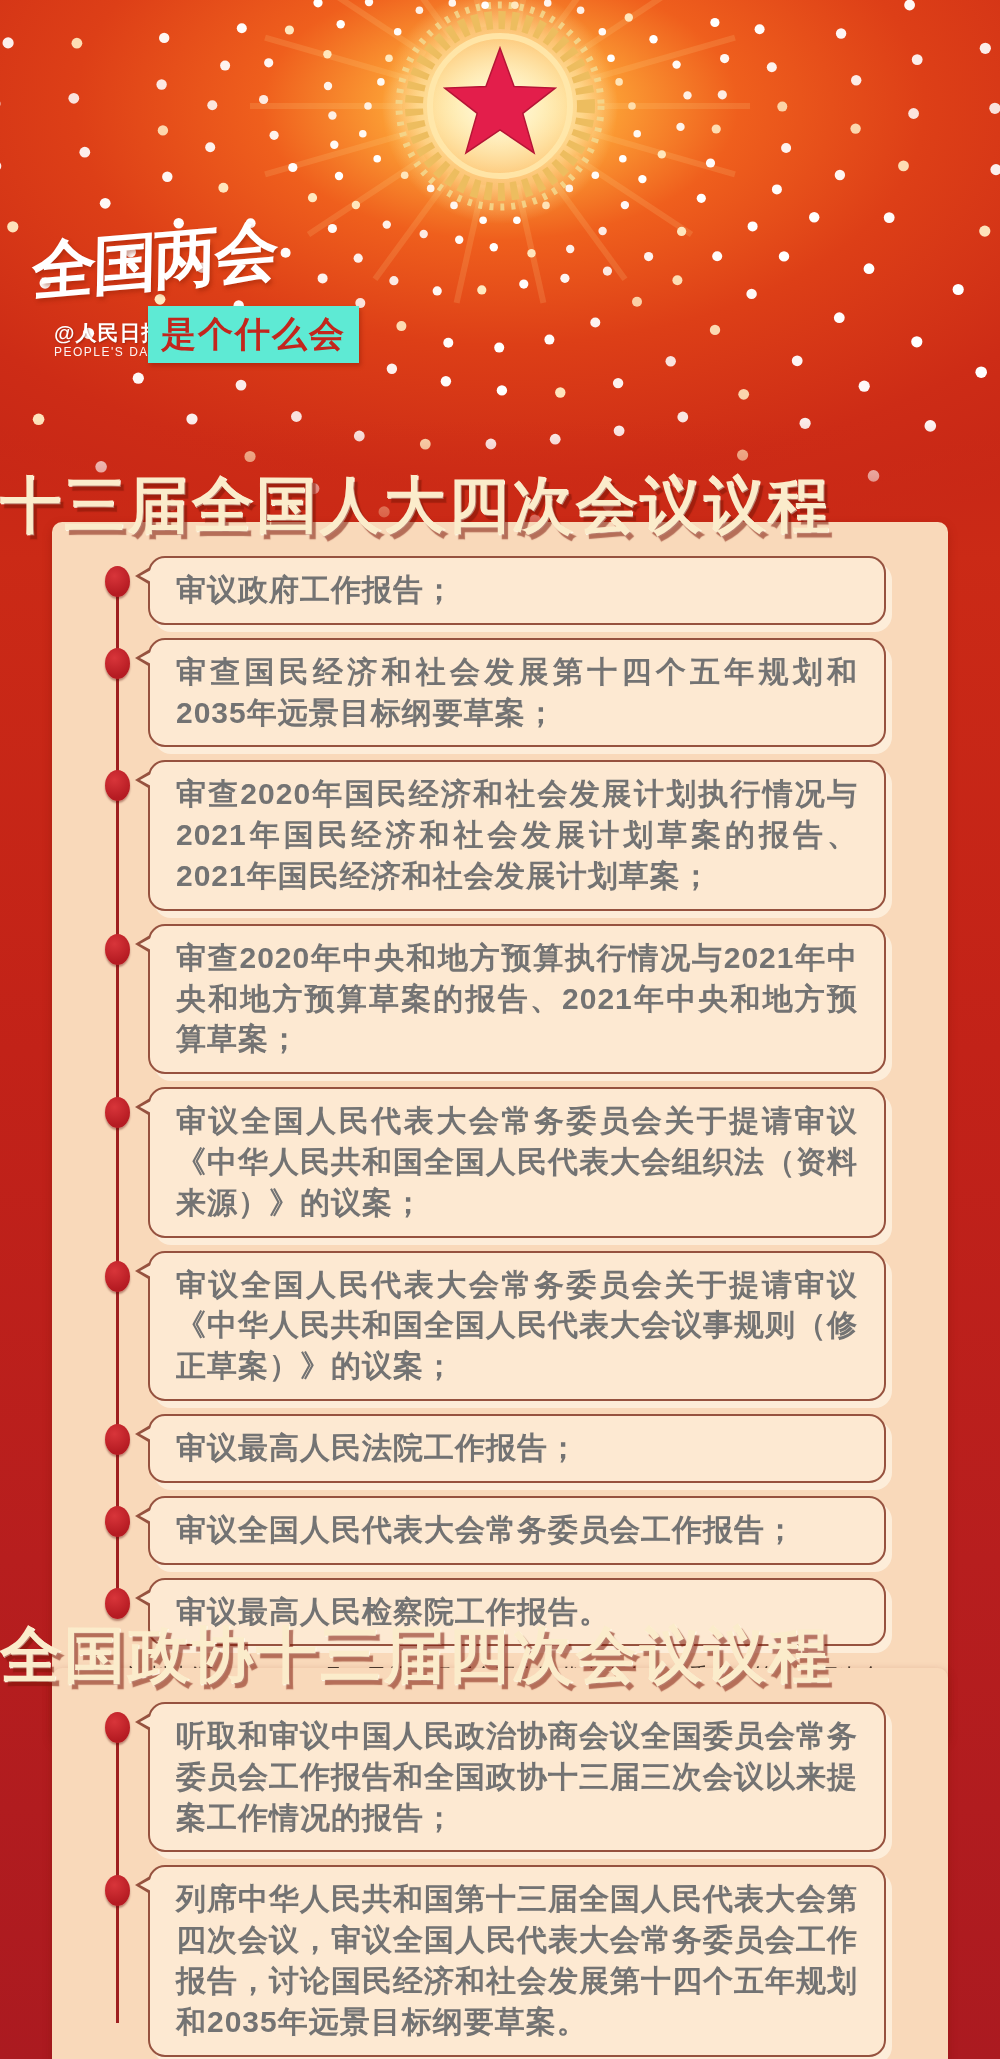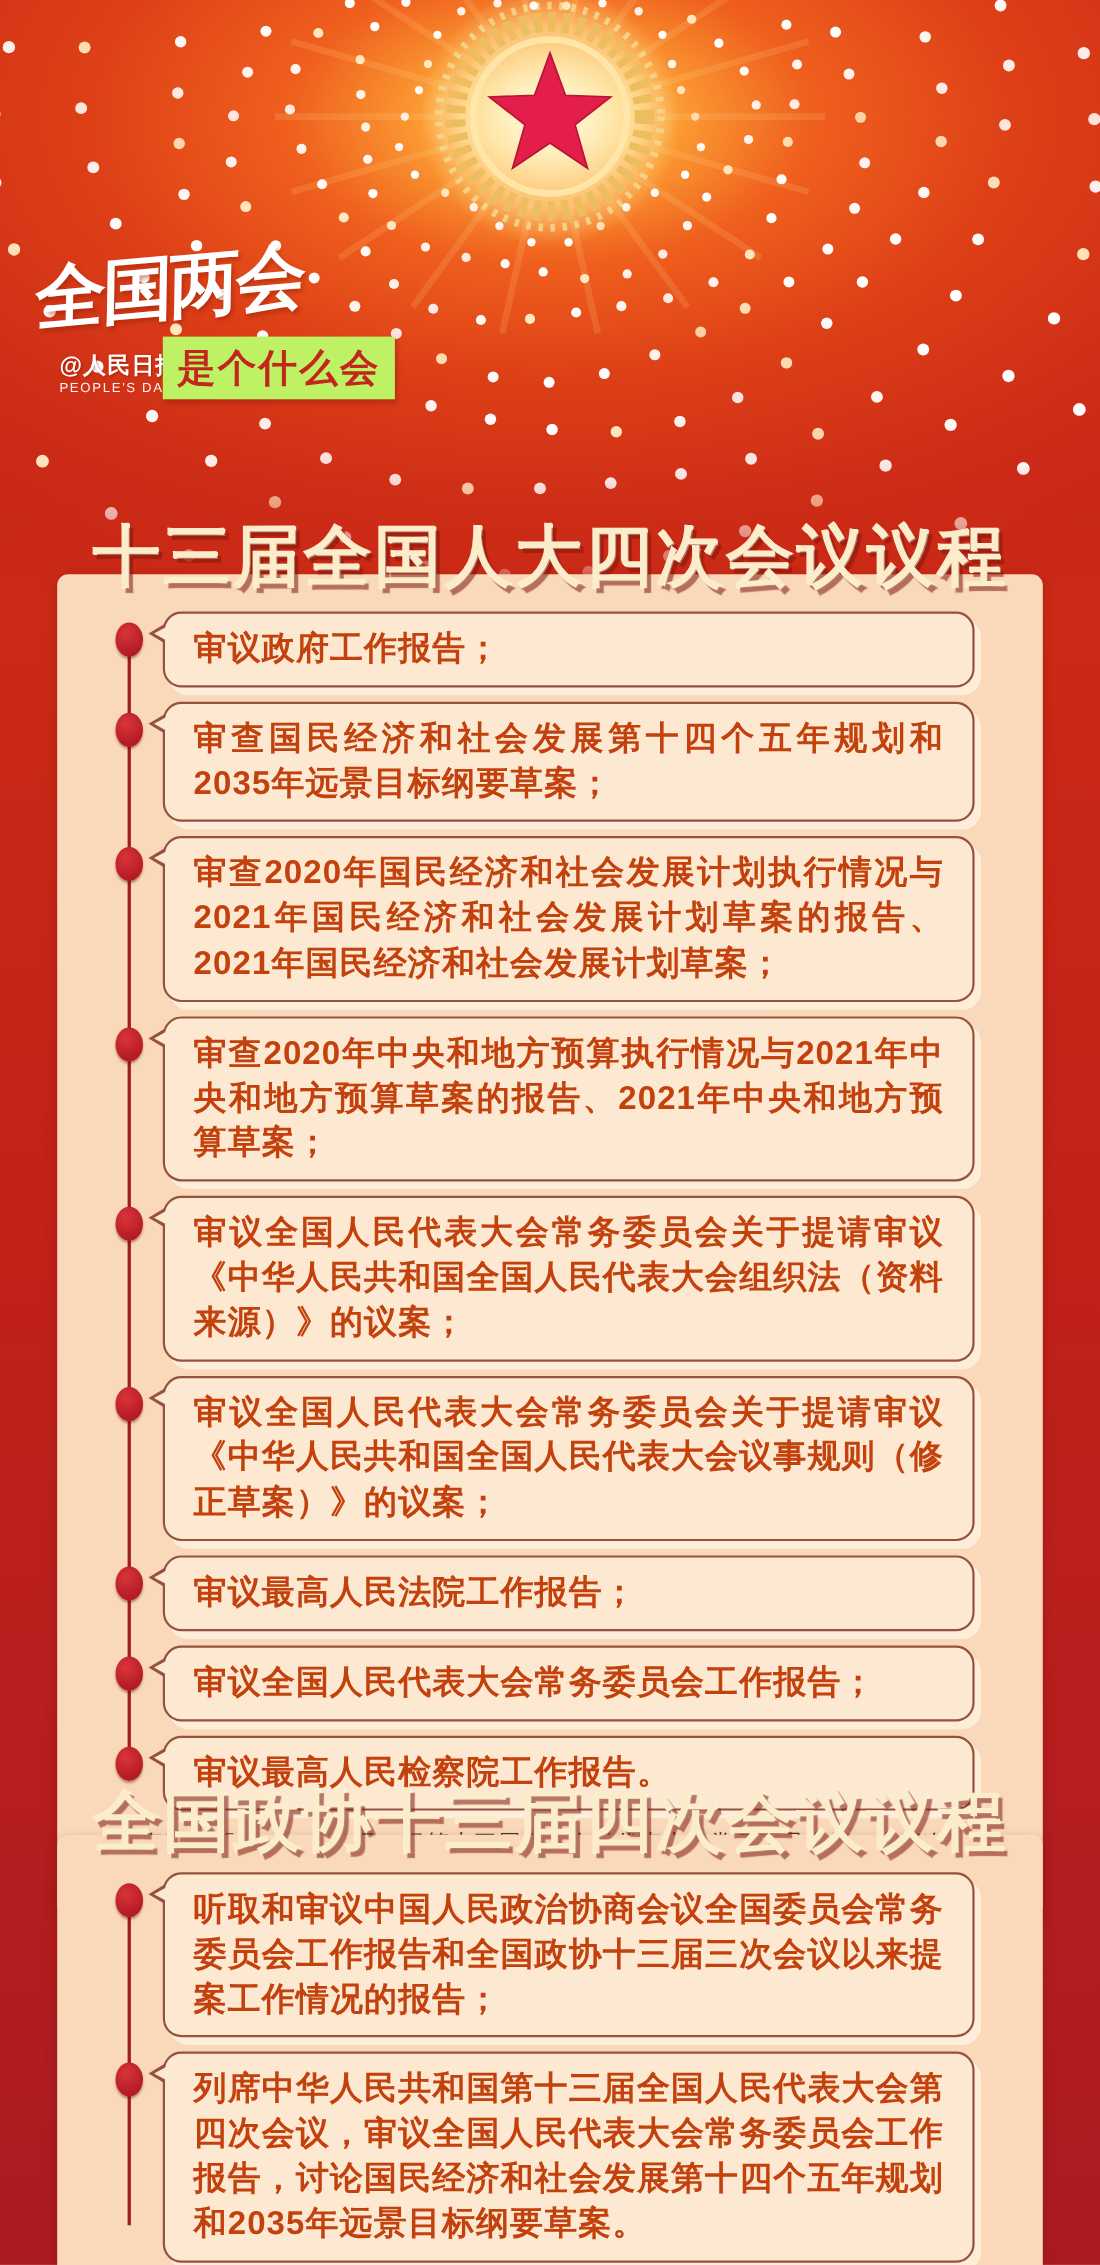--- a/index.html
+++ b/index.html
@@ -15,28 +15,28 @@
   .logo-block{position:absolute;left:30px;top:218px;width:330px;height:160px;z-index:5;}
   .logo-main{
     position:absolute;left:2px;top:0;font-size:64px;font-weight:900;color:#ffffff;
     letter-spacing:-3px;transform:rotate(-5deg) skewX(-6deg);
     text-shadow:2px 3px 4px rgba(140,30,5,.45);white-space:nowrap;
   }
   .logo-account{position:absolute;left:24px;top:104px;color:#ffffff;text-align:left;line-height:1;}
   .logo-account .cn{font-size:21px;font-weight:bold;letter-spacing:1px;text-shadow:1px 1px 2px rgba(120,20,0,.5);}
   .logo-account .en{font-size:12px;letter-spacing:1.5px;margin-top:3px;opacity:.95;}
   .logo-badge{
-    position:absolute;left:118px;top:88px;background:#bef264;color:#c3261d;
+    position:absolute;left:118px;top:88px;background:#5eead4;color:#c3261d;
     font-size:35px;font-weight:900;letter-spacing:2px;padding:5px 13px;
     box-shadow:2px 3px 4px rgba(120,20,5,.35);white-space:nowrap;
   }
 
   
   .big-title{
-    position:absolute;left:0;width:1000px;text-align:center;
+    position:absolute;left:0;width:1000px;
     font-size:61px;font-weight:900;color:#fbeccb;letter-spacing:3px;white-space:nowrap;
     text-shadow:4px 5px 1px rgba(125,22,8,.55),1px 1px 0 #fff8e8;
     z-index:5;
   }
   .title-npc{top:424px;}
   .title-cppcc{top:1574px;}
 
   
   .panel{
     position:absolute;left:52px;width:896px;background:#f9d9ba;border-radius:10px;
@@ -66,21 +66,21 @@
     content:"";position:absolute;left:-15px;top:9px;
     border-style:solid;border-width:9px 15px 9px 0;
     border-color:transparent #96523f transparent transparent;
   }
   .item-box::after{
     content:"";position:absolute;left:-10px;top:12px;
     border-style:solid;border-width:6px 11px 6px 0;
     border-color:transparent #fde9d2 transparent transparent;
   }
   .item-text{
-    margin:0;font-size:30px;line-height:1.36;font-weight:bold;color:#c2410c;
+    margin:0;font-size:30px;line-height:1.36;font-weight:bold;color:#737373;
     letter-spacing:1px;text-align:justify;
   }
   .source-note{
     margin:16px 0 6px 0;text-align:center;font-size:21px;color:#463a2e;
     font-family:"Liberation Serif","DejaVu Serif",serif;letter-spacing:.5px;
   }
 </style>
 </head>
 <body>
 

